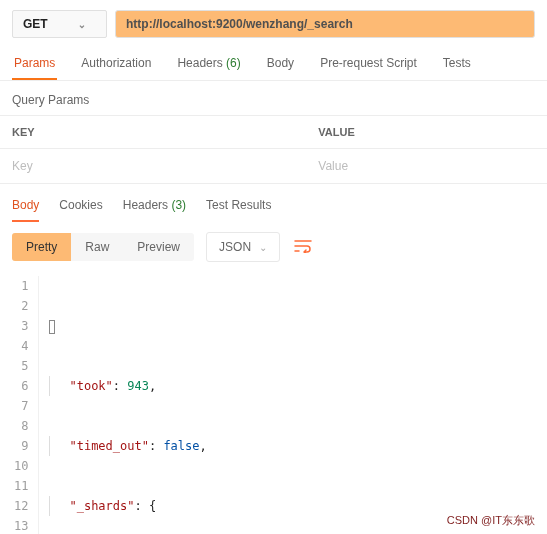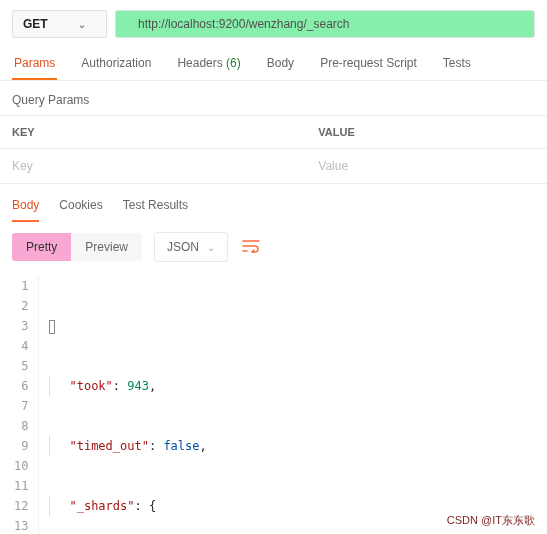--- a/index.html
+++ b/index.html
@@ -1,36 +1,36 @@
 <!DOCTYPE html>
 <html><head>
 <meta charset="utf-8">
 <style>
 * { box-sizing: border-box; margin: 0; padding: 0; }
 body { font-family: -apple-system, BlinkMacSystemFont, "Segoe UI", Arial, sans-serif; font-size: 12px; color: #212121; background: #fff; width: 547px; }
 .request-row { display: flex; align-items: stretch; padding: 10px 12px; gap: 8px; }
 .method-select { display: flex; align-items: center; gap: 30px; padding: 6px 10px; background: #f9f9f9; border: 1px solid #e0e0e0; border-radius: 2px; font-weight: 600; color: #222; min-width: 95px; }
 .method-select .chev { color: #888; font-size: 10px; }
-.url-input { flex: 1; padding: 6px 22px; background: #86efac; border: 1px solid #e0e0e0; border-radius: 3px; color: #505050; font-size: 12px; }
+.url-input { flex: 1; padding: 6px 10px; background: #fdba74; border: 1px solid #e0e0e0; border-radius: 3px; color: #505050; font-size: 12px; font-weight: bold; }
 .tabs { display: flex; gap: 22px; padding: 0 12px; border-bottom: 1px solid #ededed; font-size: 12px; color: #666; }
 .tab { padding: 8px 2px; cursor: pointer; }
 .tab.active { color: #e05320; border-bottom: 2px solid #f97316; }
 .tab .count { color: #2e7d32; }
 .section-label { padding: 12px 12px 8px; color: #666; font-size: 12px; }
 .params-table { width: 100%; border-collapse: collapse; }
 .params-table th { text-align: left; font-weight: 600; font-size: 11px; color: #666; padding: 10px 12px; border-top: 1px solid #ededed; border-bottom: 1px solid #ededed; }
 .params-table td { padding: 10px 12px; border-bottom: 1px solid #ededed; color: #bdbdbd; font-size: 12px; }
 .response-tabs { display: flex; gap: 20px; padding: 14px 12px 0; font-size: 12px; color: #666; }
 .rtab { padding: 0 0 8px; cursor: pointer; }
 .rtab.active { color: #e05320; border-bottom: 2px solid #ff6c37; }
 .rtab .count { color: #2e7d32; }
 .view-toolbar { display: flex; align-items: center; gap: 0; padding: 10px 12px; }
 .view-btns { display: flex; background: #f6f6f6; border-radius: 3px; overflow: hidden; }
 .view-btn { padding: 7px 14px; cursor: pointer; color: #666; font-size: 12px; }
-.view-btn.active { background: #f9a8d4; color: #333; }
+.view-btn.active { background: #fdba74; color: #333; }
 .format-select { display: flex; align-items: center; gap: 8px; padding: 7px 12px; margin-left: 12px; border: 1px solid #e8e8e8; border-radius: 3px; color: #666; font-size: 12px; cursor: pointer; }
 .format-select .chev { color: #aaa; font-size: 10px; }
 .icon-btn { margin-left: 14px; color: #ff6c37; cursor: pointer; }
 .code-area { display: flex; font-family: Consolas, Monaco, monospace; font-size: 12px; line-height: 20px; padding: 4px 0 0; }
 .gutter { text-align: right; color: #9e9e9e; padding: 0 10px 0 14px; user-select: none; border-right: 1px solid #f0f0f0; }
 .gutter div { height: 20px; }
 .code { padding-left: 10px; white-space: pre; color: #212121; }
 .code div { height: 20px; }
 .key { color: #a31515; }
 .num { color: #098658; }
@@ -72,26 +72,28 @@
     <tr>
       <td>Key</td>
       <td>Value</td>
     </tr>
   </tbody>
 </table>
 
 <div class="response-tabs">
   <div class="rtab active">Body</div>
   <div class="rtab">Cookies</div>
+  <div class="rtab"><span>Headers</span> <span class="count">(3)</span></div>
   <div class="rtab">Test Results</div>
 </div>
 
 <div class="view-toolbar">
   <div class="view-btns">
     <div class="view-btn active">Pretty</div>
+    <div class="view-btn">Raw</div>
     <div class="view-btn">Preview</div>
   </div>
   <div class="format-select">
     <span>JSON</span>
     <span class="chev">⌄</span>
   </div>
   <div class="icon-btn">
     <svg width="18" height="14" viewBox="0 0 18 14">
         <path d="M1 2h16M1 7h12a3 3 0 010 6h-3m0 0l2-2m-2 2l2 2M1 12h4" stroke="#ff6c37" stroke-width="1.5" fill="none" stroke-linecap="round"></path>
       </svg>

